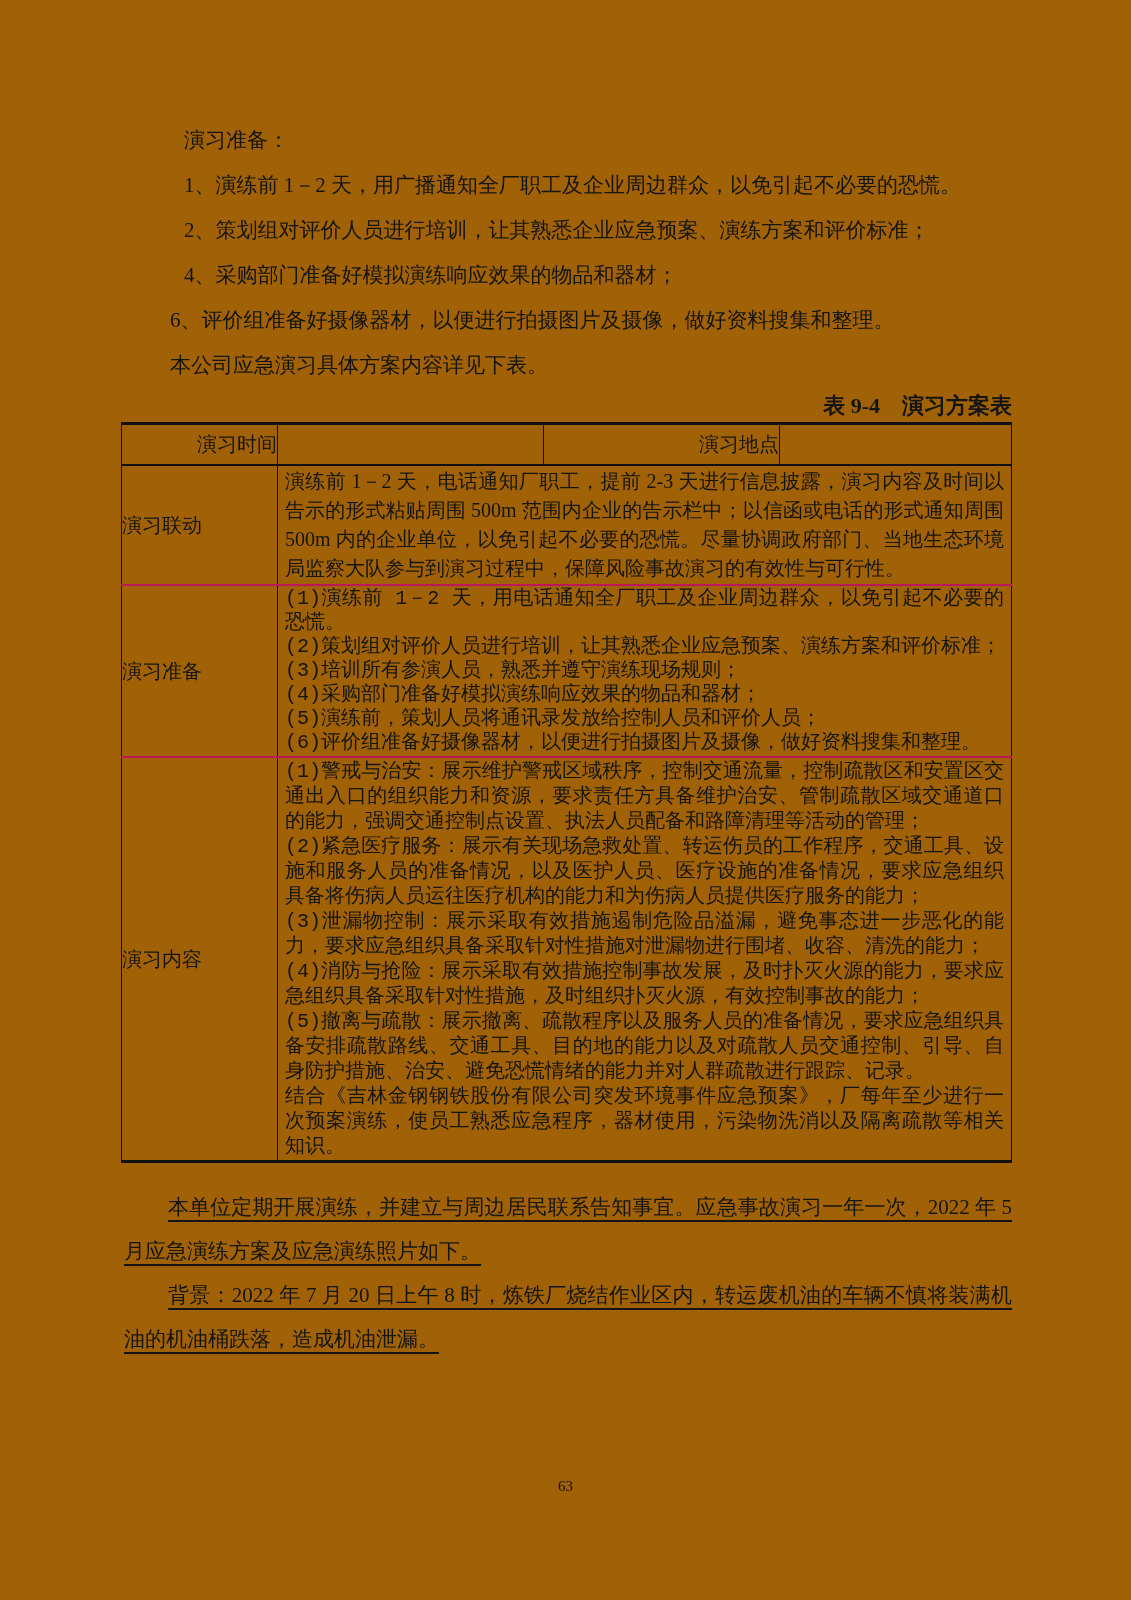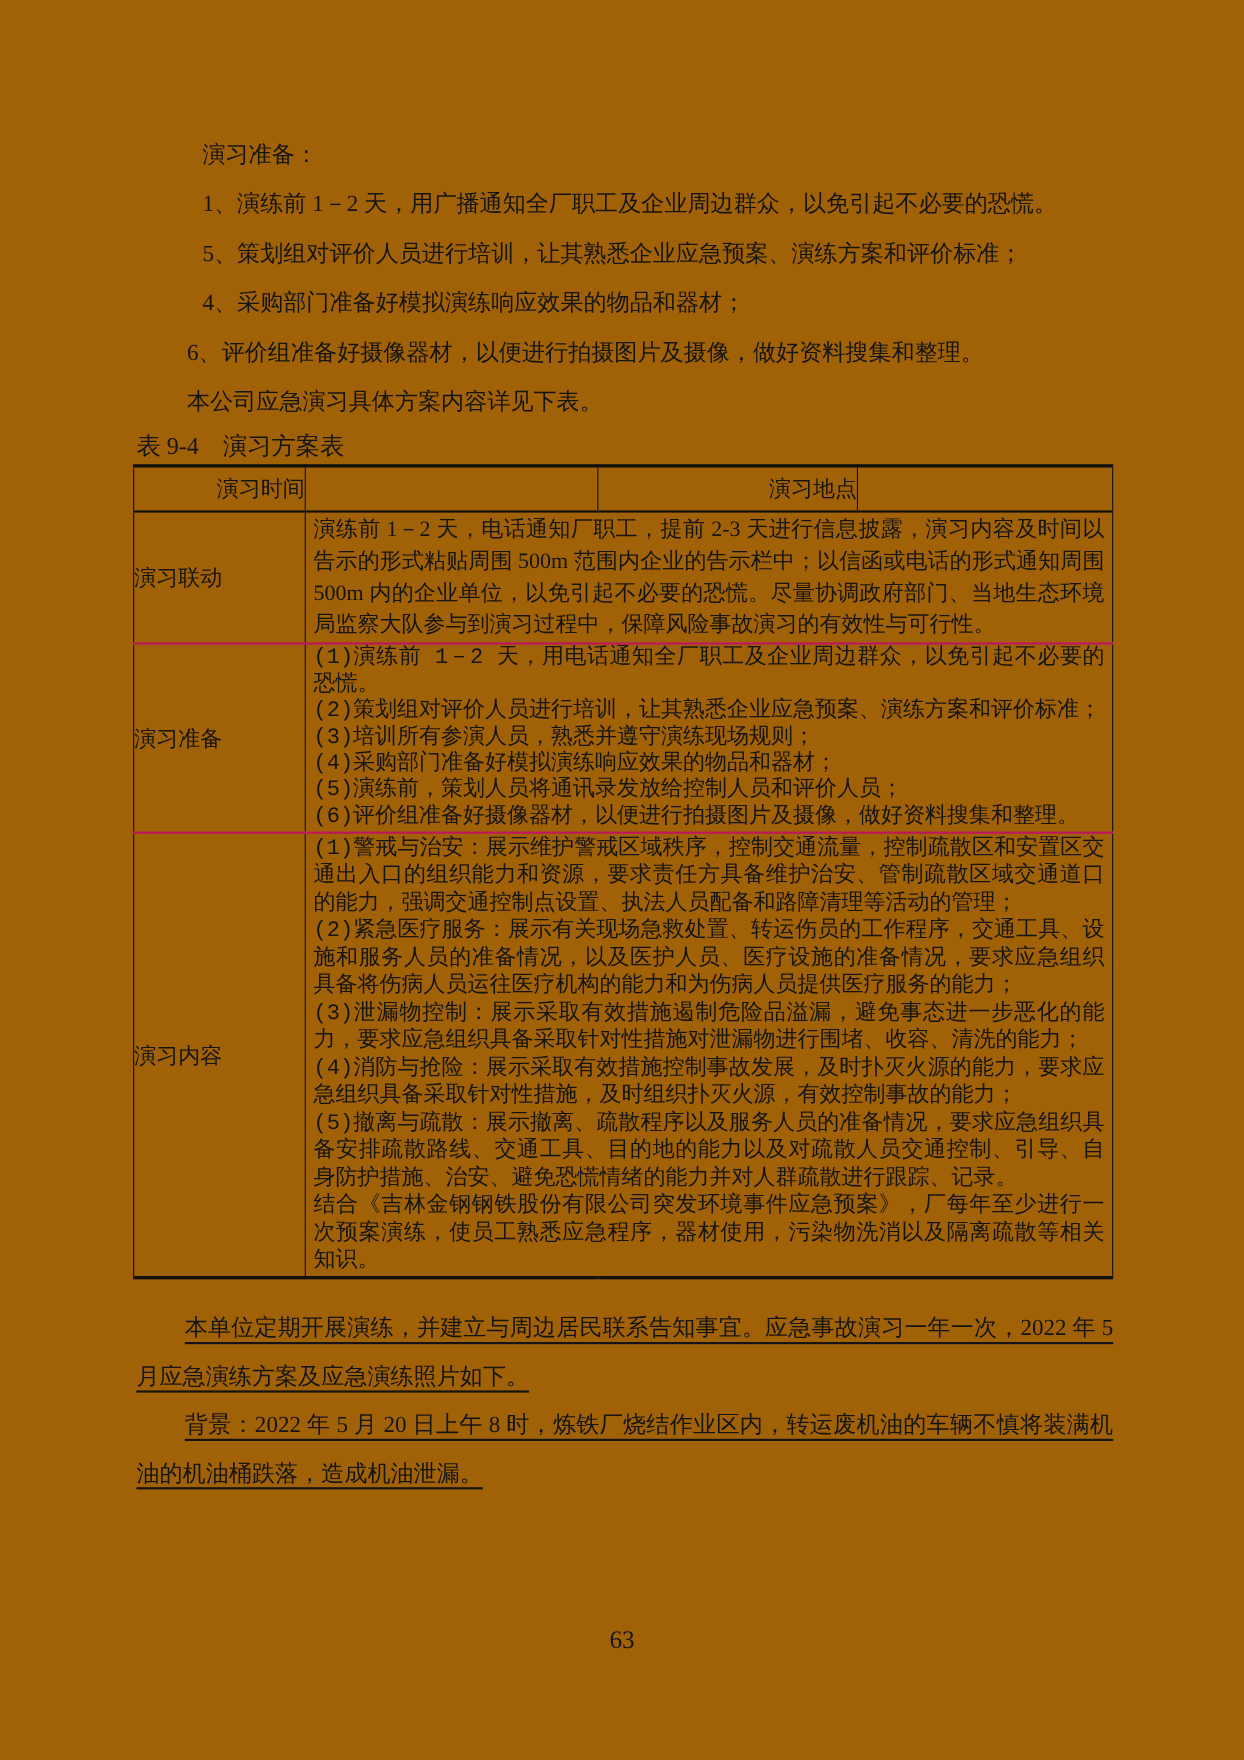--- a/index.html
+++ b/index.html
@@ -29,23 +29,23 @@
     line-height: 45px;
     text-align: justify;
   }
   .indent-a { text-indent: 60px; }
   .indent-b { text-indent: 46px; }
 
   
   .table-caption {
     margin: 2px 0 0 0;
     font-size: 22px;
-    font-weight: normal;
+    font-weight: bold;
     line-height: 32px;
-    text-align: left;
+    text-align: right;
   }
 
   
   table.plan {
     width: 890px;
     margin-left: -3px;
     border-collapse: collapse;
     table-layout: fixed;
     border-top: 3px solid #111;
     border-bottom: 3px solid #111;
@@ -87,34 +87,34 @@
     text-decoration-thickness: 1.5px;
     text-underline-offset: 6px;
   }
 
   .page-number {
     position: absolute;
     top: 1478px;
     left: 0;
     width: 100%;
     text-align: center;
-    font-size: 23px;
+    font-size: 15px;
     color: #141414;
   }
 </style>
 </head>
 <body>
 
 <div class="page">
   <div class="content">
 
     <div class="intro">
       <p class="indent-a">演习准备：</p>
       <p class="indent-a">1、演练前 1－2 天，用广播通知全厂职工及企业周边群众，以免引起不必要的恐慌。</p>
-      <p class="indent-a">5、策划组对评价人员进行培训，让其熟悉企业应急预案、演练方案和评价标准；</p>
+      <p class="indent-a">2、策划组对评价人员进行培训，让其熟悉企业应急预案、演练方案和评价标准；</p>
       <p class="indent-a">4、采购部门准备好模拟演练响应效果的物品和器材；</p>
       <p class="indent-b">6、评价组准备好摄像器材，以便进行拍摄图片及摄像，做好资料搜集和整理。</p>
       <p class="indent-b">本公司应急演习具体方案内容详见下表。</p>
     </div>
 
     <p class="table-caption">表 9-4　演习方案表</p>
 
     <table class="plan">
       <colgroup>
         <col style="width:156px">
@@ -158,19 +158,19 @@
             <div class="line">(4)消防与抢险：展示采取有效措施控制事故发展，及时扑灭火源的能力，要求应急组织具备采取针对性措施，及时组织扑灭火源，有效控制事故的能力；</div>
             <div class="line">(5)撤离与疏散：展示撤离、疏散程序以及服务人员的准备情况，要求应急组织具备安排疏散路线、交通工具、目的地的能力以及对疏散人员交通控制、引导、自身防护措施、治安、避免恐慌情绪的能力并对人群疏散进行跟踪、记录。</div>
             <div class="line">结合《吉林金钢钢铁股份有限公司突发环境事件应急预案》，厂每年至少进行一次预案演练，使员工熟悉应急程序，器材使用，污染物洗消以及隔离疏散等相关知识。</div>
           </td>
         </tr>
       </tbody>
     </table>
 
     <div class="footer">
       <p>本单位定期开展演练，并建立与周边居民联系告知事宜。应急事故演习一年一次，2022 年 5 月应急演练方案及应急演练照片如下。</p>
-      <p>背景：2022 年 5 月 20 日上午 8 时，炼铁厂烧结作业区内，转运废机油的车辆不慎将装满机油的机油桶跌落，造成机油泄漏。</p>
+      <p>背景：2022 年 7 月 20 日上午 8 时，炼铁厂烧结作业区内，转运废机油的车辆不慎将装满机油的机油桶跌落，造成机油泄漏。</p>
     </div>
 
   </div>
 
   <div class="page-number">63</div>
 </div>
 
 </body></html>

